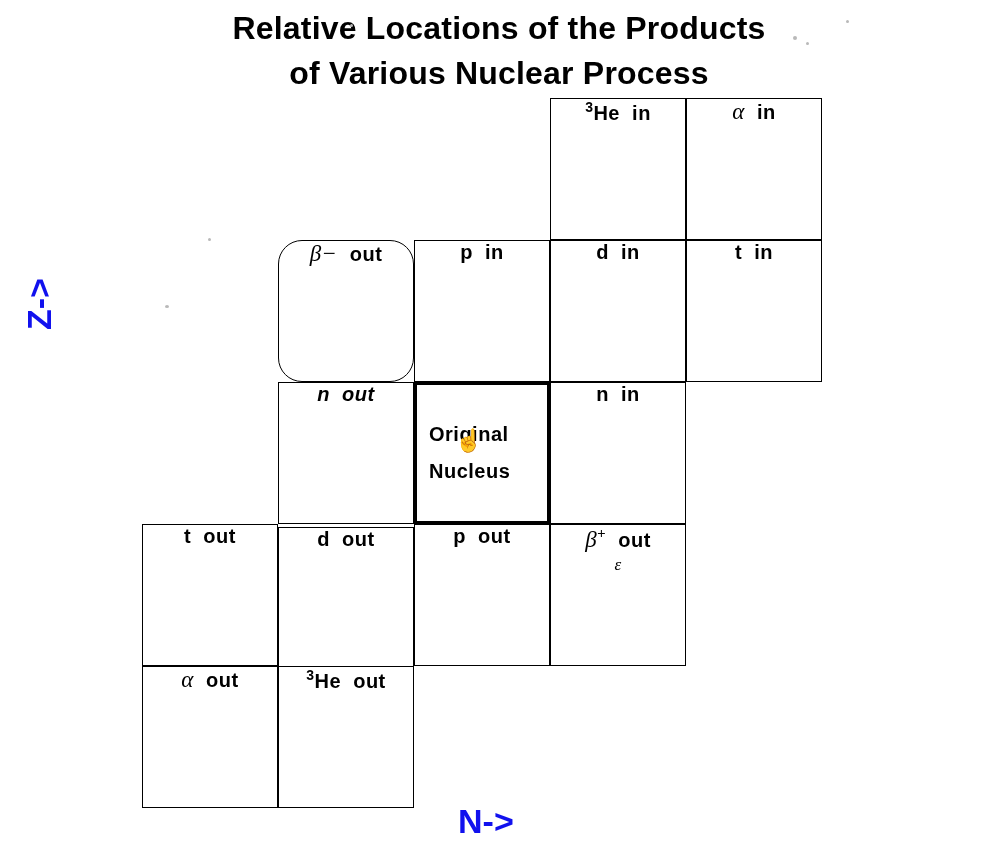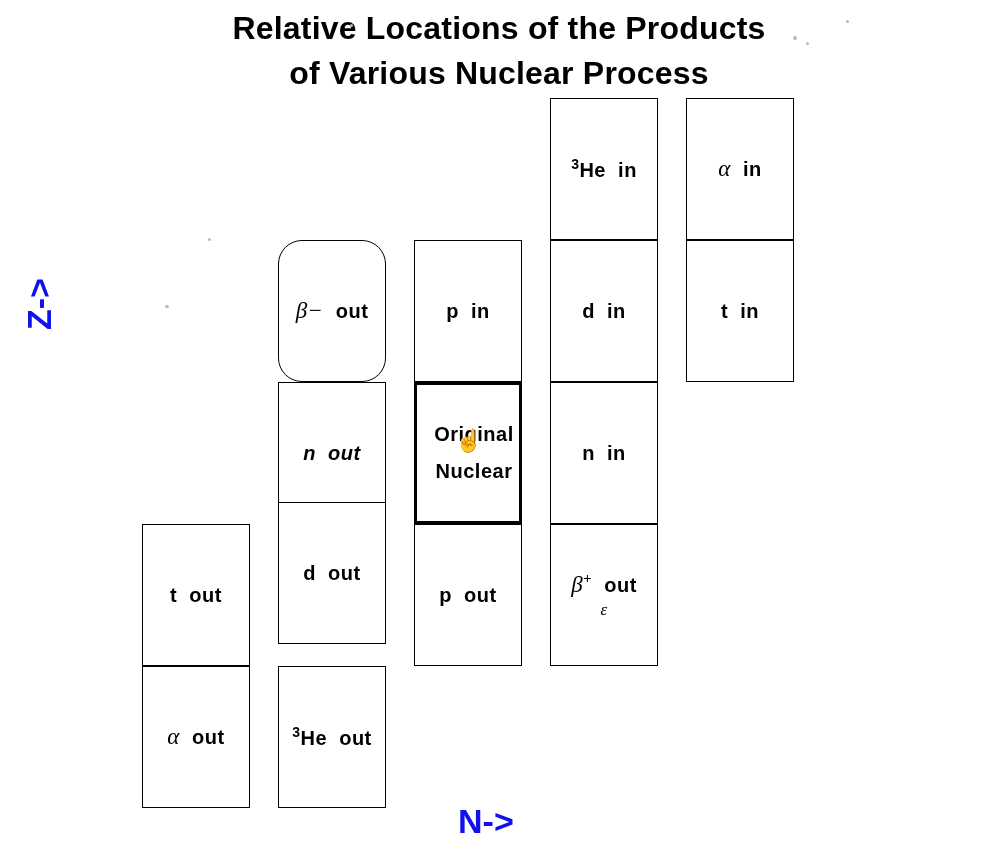--- a/index.html
+++ b/index.html
@@ -54,27 +54,27 @@
   
   #grid {
     position: absolute;
     left: 142px;
     top: 98px;
     width: 682px;
     height: 710px;
   }
   .cell {
     position: absolute;
-    width: 108px;
+    width: 136px;
     height: 142px;
     border: 1px solid #000000;
     box-sizing: border-box;
     background: #ffffff;
     display: flex;
-    align-items: center;
+    align-items: flex-start;
     justify-content: center;
     text-align: center;
     font-size: 20px;
     font-weight: bold;
     letter-spacing: 0.5px;
   }
   .cell.origin {
     border: 3px solid #000000;
     z-index: 5;
     flex-direction: column;
@@ -176,32 +176,32 @@
   <div class="cell" style="left:408px; top:142px;">
     <span>d&nbsp; in</span>
   </div>
 
   <div class="cell" style="left:136px; top:284px;font-style:italic;">
     <span>n&nbsp; out</span>
   </div>
 
   <div class="cell origin" style="left:272px; top:284px;">
     <span>Original</span>
-    <span>Nuclear</span>
+    <span>Nucleus</span>
   </div>
 
   <div class="cell" style="left:408px; top:284px;">
     <span>n&nbsp; in</span>
   </div>
 
   <div class="cell" style="left:0px;   top:426px;">
     <span>t&nbsp; out</span>
   </div>
 
-  <div class="cell" style="left:136px; top:404px;">
+  <div class="cell" style="left:136px; top:429px;">
     <span>d&nbsp; out</span>
   </div>
 
   <div class="cell" style="left:272px; top:426px;">
     <span>p&nbsp; out</span>
   </div>
 
   <div class="cell" style="left:408px; top:426px;">
     <span class="stack">
       <span><span class="ital">β<span class="supn">+</span></span>&nbsp; out</span>

